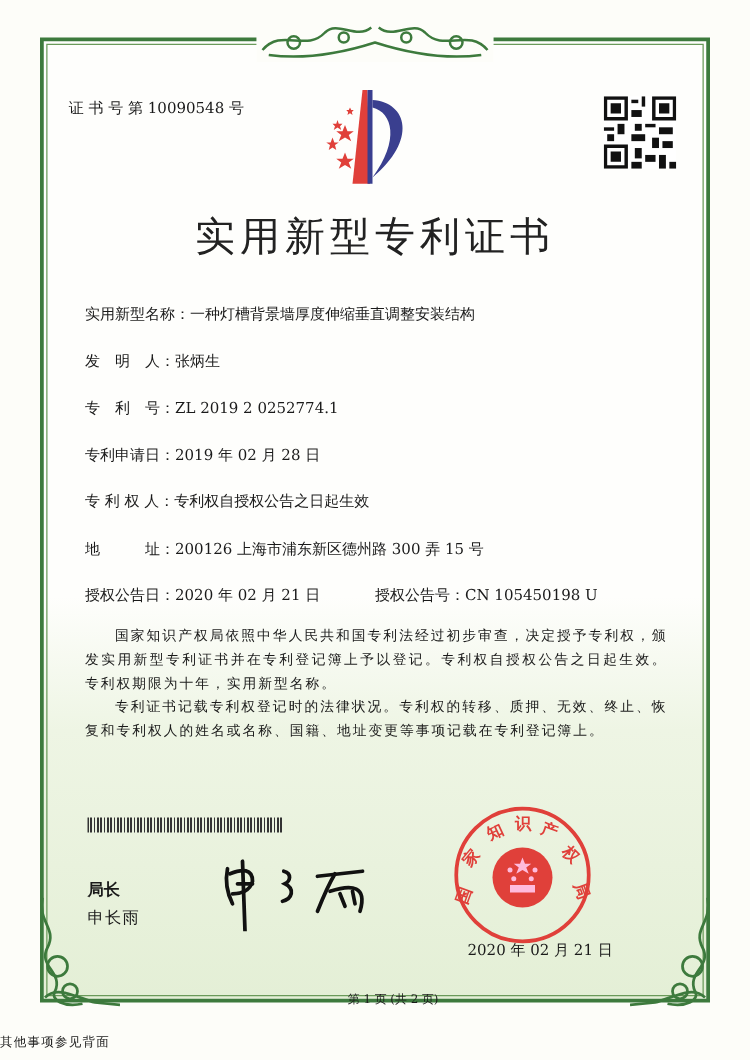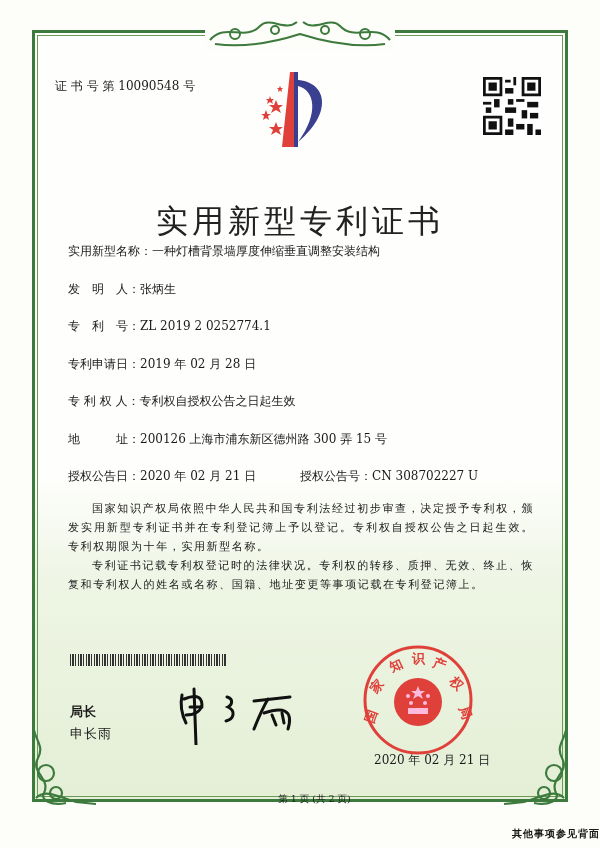--- a/index.html
+++ b/index.html
@@ -20,38 +20,38 @@
       position: absolute; left: 205px; top: 12px; width: 190px; height: 38px;
     }
     .corner { position: absolute; width: 70px; height: 90px; }
     .corner.bl { left: 26px; bottom: 40px; }
     .corner.br { right: 26px; bottom: 40px; transform: scaleX(-1); }
     .cert-no { position: absolute; left: 55px; top: 78px; font-size: 12px; }
     .logo { position: absolute; left: 254px; top: 72px; width: 80px; height: 80px; }
     .qr { position: absolute; left: 483px; top: 77px; width: 58px; height: 58px; }
     .title {
       position: absolute; left: 0; right: 0; top: 168px; text-align: center;
-      font-family: "DejaVu Sans", "Liberation Sans", sans-serif; font-size: 32px; letter-spacing: 4px; color: #222; margin-top: 32px;
+      font-family: "DejaVu Sans", "Liberation Sans", sans-serif; font-size: 32px; letter-spacing: 4px; color: #222;
     }
     .field { position: absolute; left: 68px; font-size: 12px; white-space: nowrap; }
     .field .lbl { display: inline-block; }
     .para {
       position: absolute; left: 68px; width: 466px; font-size: 11px; line-height: 19px;
       text-indent: 24px; letter-spacing: 1.6px; text-align: justify;
     }
     .barcode { position: absolute; left: 70px; top: 654px; width: 156px; height: 12px;
       background: repeating-linear-gradient(90deg, #333 0 1px, transparent 1px 2px, #333 2px 4px, transparent 4px 5px, #333 5px 6px, transparent 6px 8px);
     }
     .director-title { position: absolute; left: 70px; top: 703px; font-family: "DejaVu Sans","Liberation Sans",sans-serif; font-size: 13px; font-weight: bold; }
     .director-name { position: absolute; left: 70px; top: 725px; font-family: Liberation Mono, monospace; font-size: 13px; letter-spacing: 1px; }
     .signature { position: absolute; left: 172px; top: 685px; width: 140px; height: 60px; }
     .seal { position: absolute; left: 362px; top: 644px; width: 112px; height: 112px; }
     .seal-date { position: absolute; left: 374px; top: 752px; font-size: 12px; }
     .page-no { position: absolute; left: 0; right: 0; top: 793px; text-align: center; font-size: 9.5px; padding-left: 29px; }
-    .footer-note { position: absolute; left: 0; right: 0; top: 827px; text-align: right; font-size: 10px; letter-spacing: 1px; font-weight: bold; }
+    .footer-note { position: absolute; left: 0; right: 0; top: 827px; text-align: left; font-size: 10px; letter-spacing: 1px; }
   </style>
 </head>
 <body>
 
 <div class="frame"></div>
 
 <svg class="ornament-top" viewBox="0 0 190 38">
   <rect x="0" y="0" width="190" height="38" fill="#fdfdf9"></rect>
   <g fill="none" stroke="#3d7a3d" stroke-width="2">
     <path d="M5 28 C20 10, 40 30, 55 14 C65 4, 80 20, 92 10"></path>
@@ -139,21 +139,21 @@
 <div class="field" style="top:393px">
   <span class="lbl">专 利 权 人：</span><span>专利权自授权公告之日起生效</span>
 </div>
 <div class="field" style="top:431px">
   <span class="lbl">地　　　址：</span><span>200126 上海市浦东新区德州路 300 弄 15 号</span>
 </div>
 <div class="field" style="top:468px">
   <span class="lbl">授权公告日：</span><span>2020 年 02 月 21 日</span>
 </div>
 <div class="field" style="top:468px; left:300px">
-  <span class="lbl">授权公告号：</span><span>CN 308702227 U</span>
+  <span class="lbl">授权公告号：</span><span>CN 105450198 U</span>
 </div>
 
 <div class="para" style="top:499px">国家知识产权局依照中华人民共和国专利法经过初步审查，决定授予专利权，颁发实用新型专利证书并在专利登记簿上予以登记。专利权自授权公告之日起生效。专利权期限为十年，实用新型名称。</div>
 <div class="para" style="top:556px">专利证书记载专利权登记时的法律状况。专利权的转移、质押、无效、终止、恢复和专利权人的姓名或名称、国籍、地址变更等事项记载在专利登记簿上。</div>
 
 <div class="barcode"></div>
 
 <div class="director-title">局长</div>
 <div class="director-name">申长雨</div>
 

